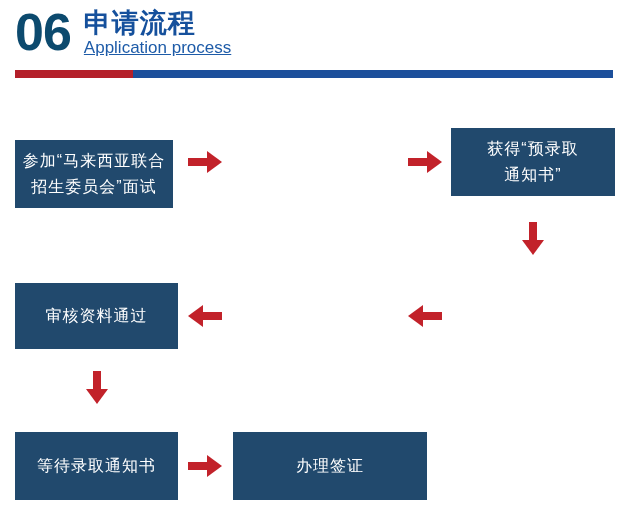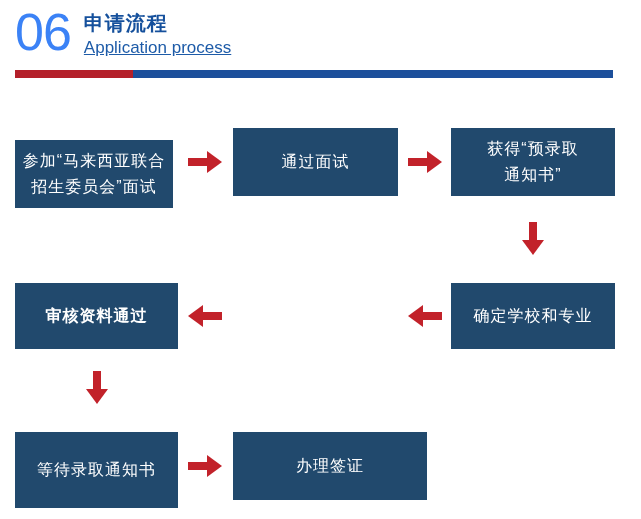--- a/index.html
+++ b/index.html
@@ -7,25 +7,25 @@
   .canvas {
     position: relative;
     width: 641px;
     height: 519px;
     background: #ffffff;
     overflow: hidden;
   }
   
   .hdr { position: absolute; left: 15px; top: 6px; display: flex; align-items: flex-start; }
   .hdr-num {
-    font-size: 52px; line-height: 52px; font-weight: normal;
-    color: #3b82f6; letter-spacing: -1px;
+    font-size: 52px; line-height: 52px; font-weight: bold;
+    color: #0c4a6e; letter-spacing: -1px;
   }
   .hdr-titles { margin-left: 13px; padding-top: 4px; }
-  .hdr-zh { font-size: 20px; line-height: 27px; font-weight: bold; color: #15509c; letter-spacing: 1px; }
+  .hdr-zh { font-size: 27px; line-height: 27px; font-weight: bold; color: #15509c; letter-spacing: 1px; }
   .hdr-en { font-size: 17px; line-height: 21px; color: #1d5ba8; text-decoration: underline; }
   
   .divider { position: absolute; left: 15px; top: 70px; width: 598px; height: 8px; display: flex; }
   .divider .seg-red  { width: 118px; height: 100%; background: #b4202a; }
   .divider .seg-blue { flex: 1; height: 100%; background: #1c4f9b; }
   
   .step {
     position: absolute;
     background: #21496d;
     color: #ffffff;
@@ -51,28 +51,26 @@
     </div>
   </div>
 
   <div class="divider">
     <div class="seg-red"></div>
     <div class="seg-blue"></div>
   </div>
 
   <div class="step" style="left:15px;  top:140px; width:158px; height:68px;">参加“马来西亚联合
 招生委员会”面试</div>
-  <div class="step" style="left:233px; top:128px; width:165px; height:68px;">通过面试</div>
   <div class="step" style="left:451px; top:128px; width:164px; height:68px;">获得“预录取
 通知书”</div>
 
-  <div class="step" style="left:451px; top:283px; width:164px; height:66px;">确定学校和专业</div>
-  <div class="step" style="left:15px;  top:283px; width:163px; height:66px;font-weight:bold;">审核资料通过</div>
+  <div class="step" style="left:15px;  top:283px; width:163px; height:66px;">审核资料通过</div>
 
-  <div class="step" style="left:15px;  top:432px; width:163px; height:76px;">等待录取通知书</div>
+  <div class="step" style="left:15px;  top:432px; width:163px; height:68px;">等待录取通知书</div>
   <div class="step" style="left:233px; top:432px; width:194px; height:68px;">办理签证</div>
 
   <span class="arrow" style="left:188px; top:151px;">
     <svg width="34" height="22" viewBox="0 0 34 22">
         <rect x="0" y="7" width="20" height="8" fill="#c2222a"></rect>
         <polygon points="19,0 34,11 19,22" fill="#c2222a"></polygon>
       </svg>
   </span>
   <span class="arrow" style="left:408px; top:151px;">
     <svg width="34" height="22" viewBox="0 0 34 22">

